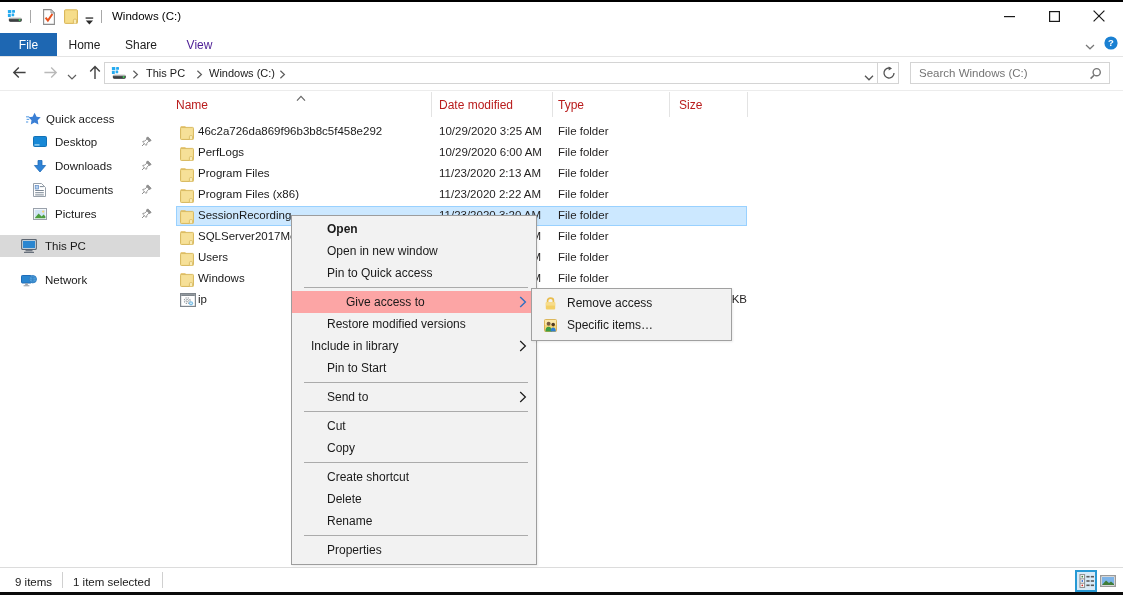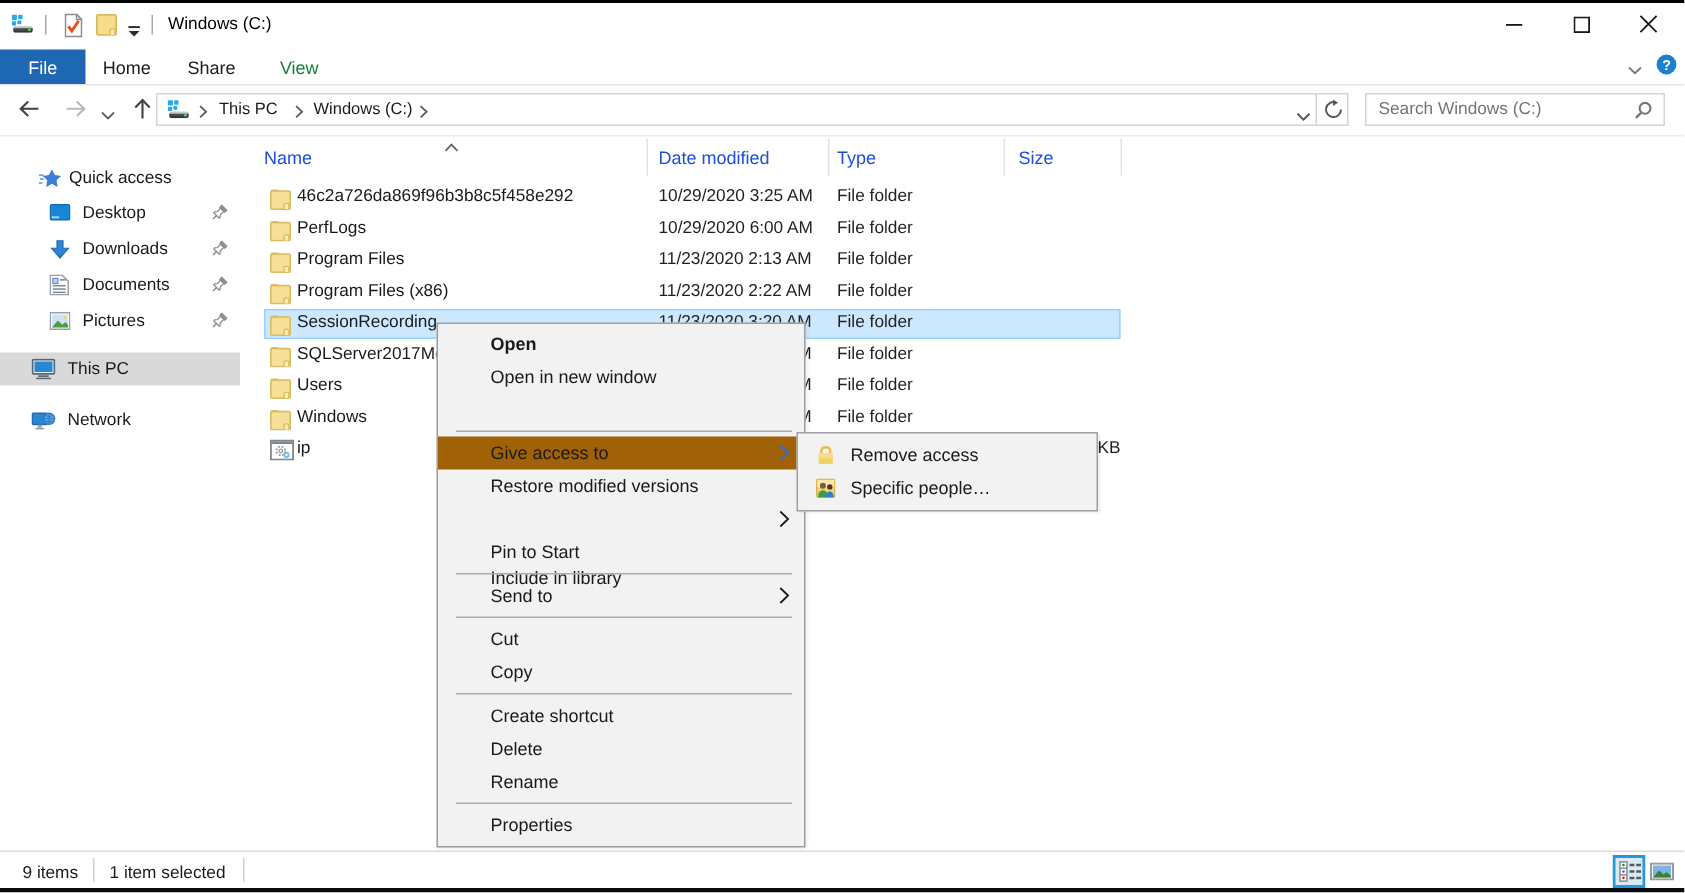--- a/index.html
+++ b/index.html
@@ -4,21 +4,21 @@
 body{font-family:"Liberation Sans",sans-serif;background:#fff}
 #stage{position:relative;width:1123px;height:595px;background:#fff;overflow:hidden;font-size:12px;color:#1a1a1a}
 .abs{position:absolute}
 .sbitem{position:absolute;left:0;width:160px;height:22px;display:flex;align-items:center;font-size:11.5px}
 .pin{position:absolute;left:141px}
 .row{position:absolute;left:160px;width:620px;height:21px;font-size:11.5px}
 .row .fic{position:absolute;left:20px;top:3px}
 .row .nm{position:absolute;left:38px;top:3px;white-space:nowrap}
 .row .dt{position:absolute;left:279px;top:3px;white-space:nowrap;color:#211f1f}
 .row .tp{position:absolute;left:398px;top:3px;white-space:nowrap;color:#211f1f}
-.hdrtext{color:#1d4ed8}
+.hdrtext{color:#b91c1c}
 .msep{position:absolute;width:224px;border-top:1px solid #ababab}
 </style></head><body>
 <div id="stage">
     <div class="abs" style="left:0;top:0;width:1123px;height:2px;background:#000"></div>
     <div class="abs" style="left:0;top:592px;width:1123px;height:3px;background:#0b0b0b"></div>
     <div class="abs" style="left:7px;top:9px"><svg width="16" height="14" viewBox="0 0 16 14">
         <rect x="0.9" y="0.9" width="3.4" height="3.4" rx="0.5" fill="#25aaf0"></rect>
         <rect x="5.1" y="0.9" width="2.9" height="2.9" rx="0.5" fill="#25aaf0"></rect>
         <rect x="0.9" y="5.1" width="2.9" height="2.9" rx="0.5" fill="#25aaf0"></rect>
         <rect x="4.6" y="4.6" width="2.6" height="2.6" rx="0.5" fill="#25aaf0"></rect>
@@ -49,21 +49,21 @@
       </svg></div>
     <div class="abs" style="left:1049px;top:11px"><svg width="11" height="11" viewBox="0 0 11 11">
         <rect x="0.6" y="0.6" width="9.8" height="9.8" fill="none" stroke="#1a1a1a" stroke-width="1.2"></rect>
       </svg></div>
     <div class="abs" style="left:1093px;top:10px"><svg width="12" height="12" viewBox="0 0 12 12">
         <path d="M0.6 0.6 L11.4 11.4 M11.4 0.6 L0.6 11.4" stroke="#1a1a1a" stroke-width="1.2"></path>
       </svg></div>
     <div class="abs" style="left:0;top:33px;width:57px;height:23px;background:#1e67b2;color:#fff;font-size:12px;display:flex;align-items:center;justify-content:center">File</div>
     <div class="abs" style="left:62px;top:33px;width:45px;height:23px;color:#1c1c1c;display:flex;align-items:center;justify-content:center">Home</div>
     <div class="abs" style="left:117px;top:33px;width:48px;height:23px;color:#1c1c1c;display:flex;align-items:center;justify-content:center">Share</div>
-    <div class="abs" style="left:177px;top:33px;width:45px;height:23px;color:#15803d;display:flex;align-items:center;justify-content:center">View</div>
+    <div class="abs" style="left:177px;top:33px;width:45px;height:23px;color:#4c1d95;display:flex;align-items:center;justify-content:center">View</div>
     <div class="abs" style="left:0;top:56px;width:1123px;height:1px;background:#e4e4e4"></div>
     <div class="abs" style="left:1085px;top:39px"><svg width="10" height="6" viewBox="0 0 10 6">
         <path d="M1 1 L5 4.8 L9 1" fill="none" stroke="#777" stroke-width="1.2"></path>
       </svg></div>
     <div class="abs" style="left:1104px;top:36px"><svg width="14" height="14" viewBox="0 0 14 14">
         <circle cx="7" cy="7" r="6.6" fill="#1a80d2"></circle>
         <text x="7" y="10.4" font-family="Liberation Sans" font-size="9.5" font-weight="bold" fill="#fff" text-anchor="middle">?</text>
       </svg></div>
     <div class="abs" style="left:12px;top:66px"><svg width="15" height="13" viewBox="0 0 15 13">
         <path d="M13.6 6.5 L2.2 6.5 M6.8 1.6 L1.8 6.5 L6.8 11.4" fill="none" stroke="#414141" stroke-width="1.4"></path>
@@ -354,27 +354,28 @@
         </g>
       </svg></div>
     <div class="abs" style="left:1100px;top:575px"><svg width="16" height="12" viewBox="0 0 16 12">
         <rect x="0.7" y="0.7" width="14.6" height="10.6" fill="#fff" stroke="#9a9a9a" stroke-width="1.4"></rect>
         <rect x="2" y="2" width="12" height="8" fill="#7db4e8"></rect>
         <path d="M2 10 L6 5.4 L9 8 L11 6.4 L14 9 L14 10 Z" fill="#3f7d3a"></path>
       </svg></div>
     <div class="abs" style="left:290.5px;top:215px;width:246px;height:350px;background:#f2f2f2;border:1px solid #9d9d9d;box-shadow:1px 1px 2px rgba(0,0,0,0.08)"></div>
     <div class="abs" style="left:292px;top:218.0px;width:243px;height:22px;line-height:22px;padding-left:35px;white-space:nowrap;font-weight:bold;">Open</div>
     <div class="abs" style="left:292px;top:240.0px;width:243px;height:22px;line-height:22px;padding-left:35px;white-space:nowrap;">Open in new window</div>
+    <div class="abs" style="left:292px;top:262.0px;width:243px;height:22px;line-height:22px;padding-left:35px;white-space:nowrap;">Pin to Quick access</div>
     <div class="abs msep" style="left:303.5px;top:287.0px"></div>
-    <div class="abs" style="left:292px;top:291.0px;width:243px;height:22px;line-height:22px;padding-left:35px;white-space:nowrap;background:#a16207;">Give access to</div>
+    <div class="abs" style="left:292px;top:291.0px;width:243px;height:22px;line-height:22px;padding-left:54px;white-space:nowrap;background:#fca5a5;">Give access to</div>
     <div class="abs" style="left:519px;top:296.0px"><svg width="8" height="12" viewBox="0 0 8 12">
         <path d="M1.2 1 L6.4 6 L1.2 11" fill="none" stroke="#2f6fc1" stroke-width="1.4"></path>
       </svg></div>
     <div class="abs" style="left:292px;top:313.0px;width:243px;height:22px;line-height:22px;padding-left:35px;white-space:nowrap;">Restore modified versions</div>
-    <div class="abs" style="left:292px;top:335.0px;width:243px;height:22px;line-height:22px;padding-left:35px;white-space:nowrap;margin-top:39px;">Include in library</div>
+    <div class="abs" style="left:276px;top:335.0px;width:243px;height:22px;line-height:22px;padding-left:35px;white-space:nowrap;">Include in library</div>
     <div class="abs" style="left:519px;top:340.0px"><svg width="8" height="12" viewBox="0 0 8 12">
         <path d="M1.2 1 L6.4 6 L1.2 11" fill="none" stroke="#1a1a1a" stroke-width="1.2"></path>
       </svg></div>
     <div class="abs" style="left:292px;top:357.0px;width:243px;height:22px;line-height:22px;padding-left:35px;white-space:nowrap;">Pin to Start</div>
     <div class="abs msep" style="left:303.5px;top:382.0px"></div>
     <div class="abs" style="left:292px;top:386.0px;width:243px;height:22px;line-height:22px;padding-left:35px;white-space:nowrap;">Send to</div>
     <div class="abs" style="left:519px;top:391.0px"><svg width="8" height="12" viewBox="0 0 8 12">
         <path d="M1.2 1 L6.4 6 L1.2 11" fill="none" stroke="#1a1a1a" stroke-width="1.2"></path>
       </svg></div>
     <div class="abs msep" style="left:303.5px;top:411.0px"></div>
@@ -394,13 +395,13 @@
       </svg></div>
     <div class="abs" style="left:567px;top:292px;width:160px;height:22px;line-height:22px;white-space:nowrap">Remove access</div>
     <div class="abs" style="left:544px;top:319px"><svg width="13" height="13" viewBox="0 0 13 13">
         <rect x="0.5" y="0.5" width="12" height="12" rx="1" fill="#f5d577" stroke="#d9b254" stroke-width="1"></rect>
         <rect x="0.9" y="0.9" width="11.2" height="5" fill="#fae7a9"></rect>
         <circle cx="4.6" cy="4.8" r="2" fill="#7b5d3e"></circle>
         <path d="M1.4 12.5 Q1.4 7.8 4.6 7.8 Q7.8 7.8 7.8 12.5 Z" fill="#3d9e41"></path>
         <circle cx="9.2" cy="5.6" r="1.8" fill="#50391f"></circle>
         <path d="M6.6 12.5 Q6.6 8.6 9.2 8.6 Q11.8 8.6 11.8 12.5 Z" fill="#2f7fd0"></path>
       </svg></div>
-    <div class="abs" style="left:567px;top:314px;width:160px;height:22px;line-height:22px;white-space:nowrap">Specific people…</div>
+    <div class="abs" style="left:567px;top:314px;width:160px;height:22px;line-height:22px;white-space:nowrap">Specific items…</div>
   </div>
 </body></html>

